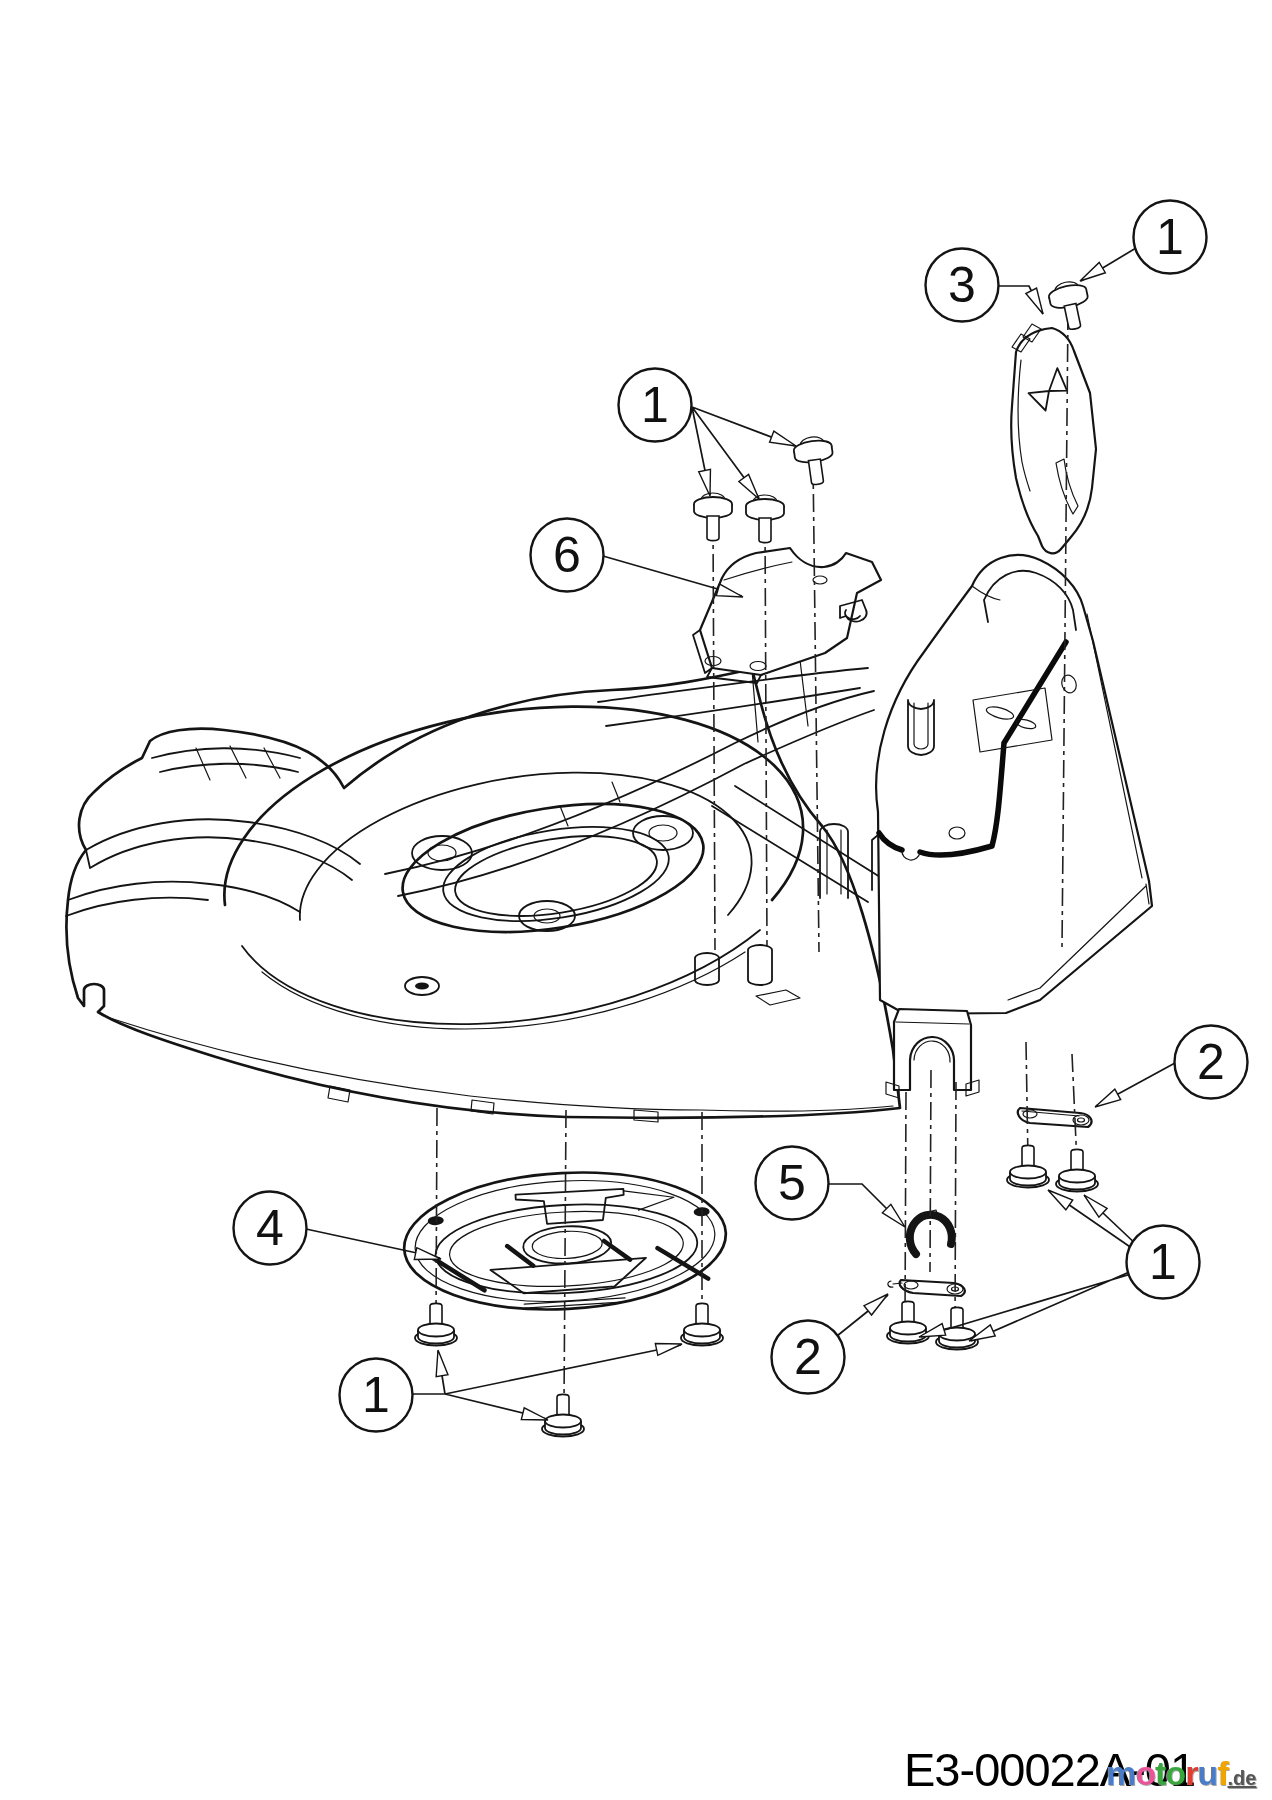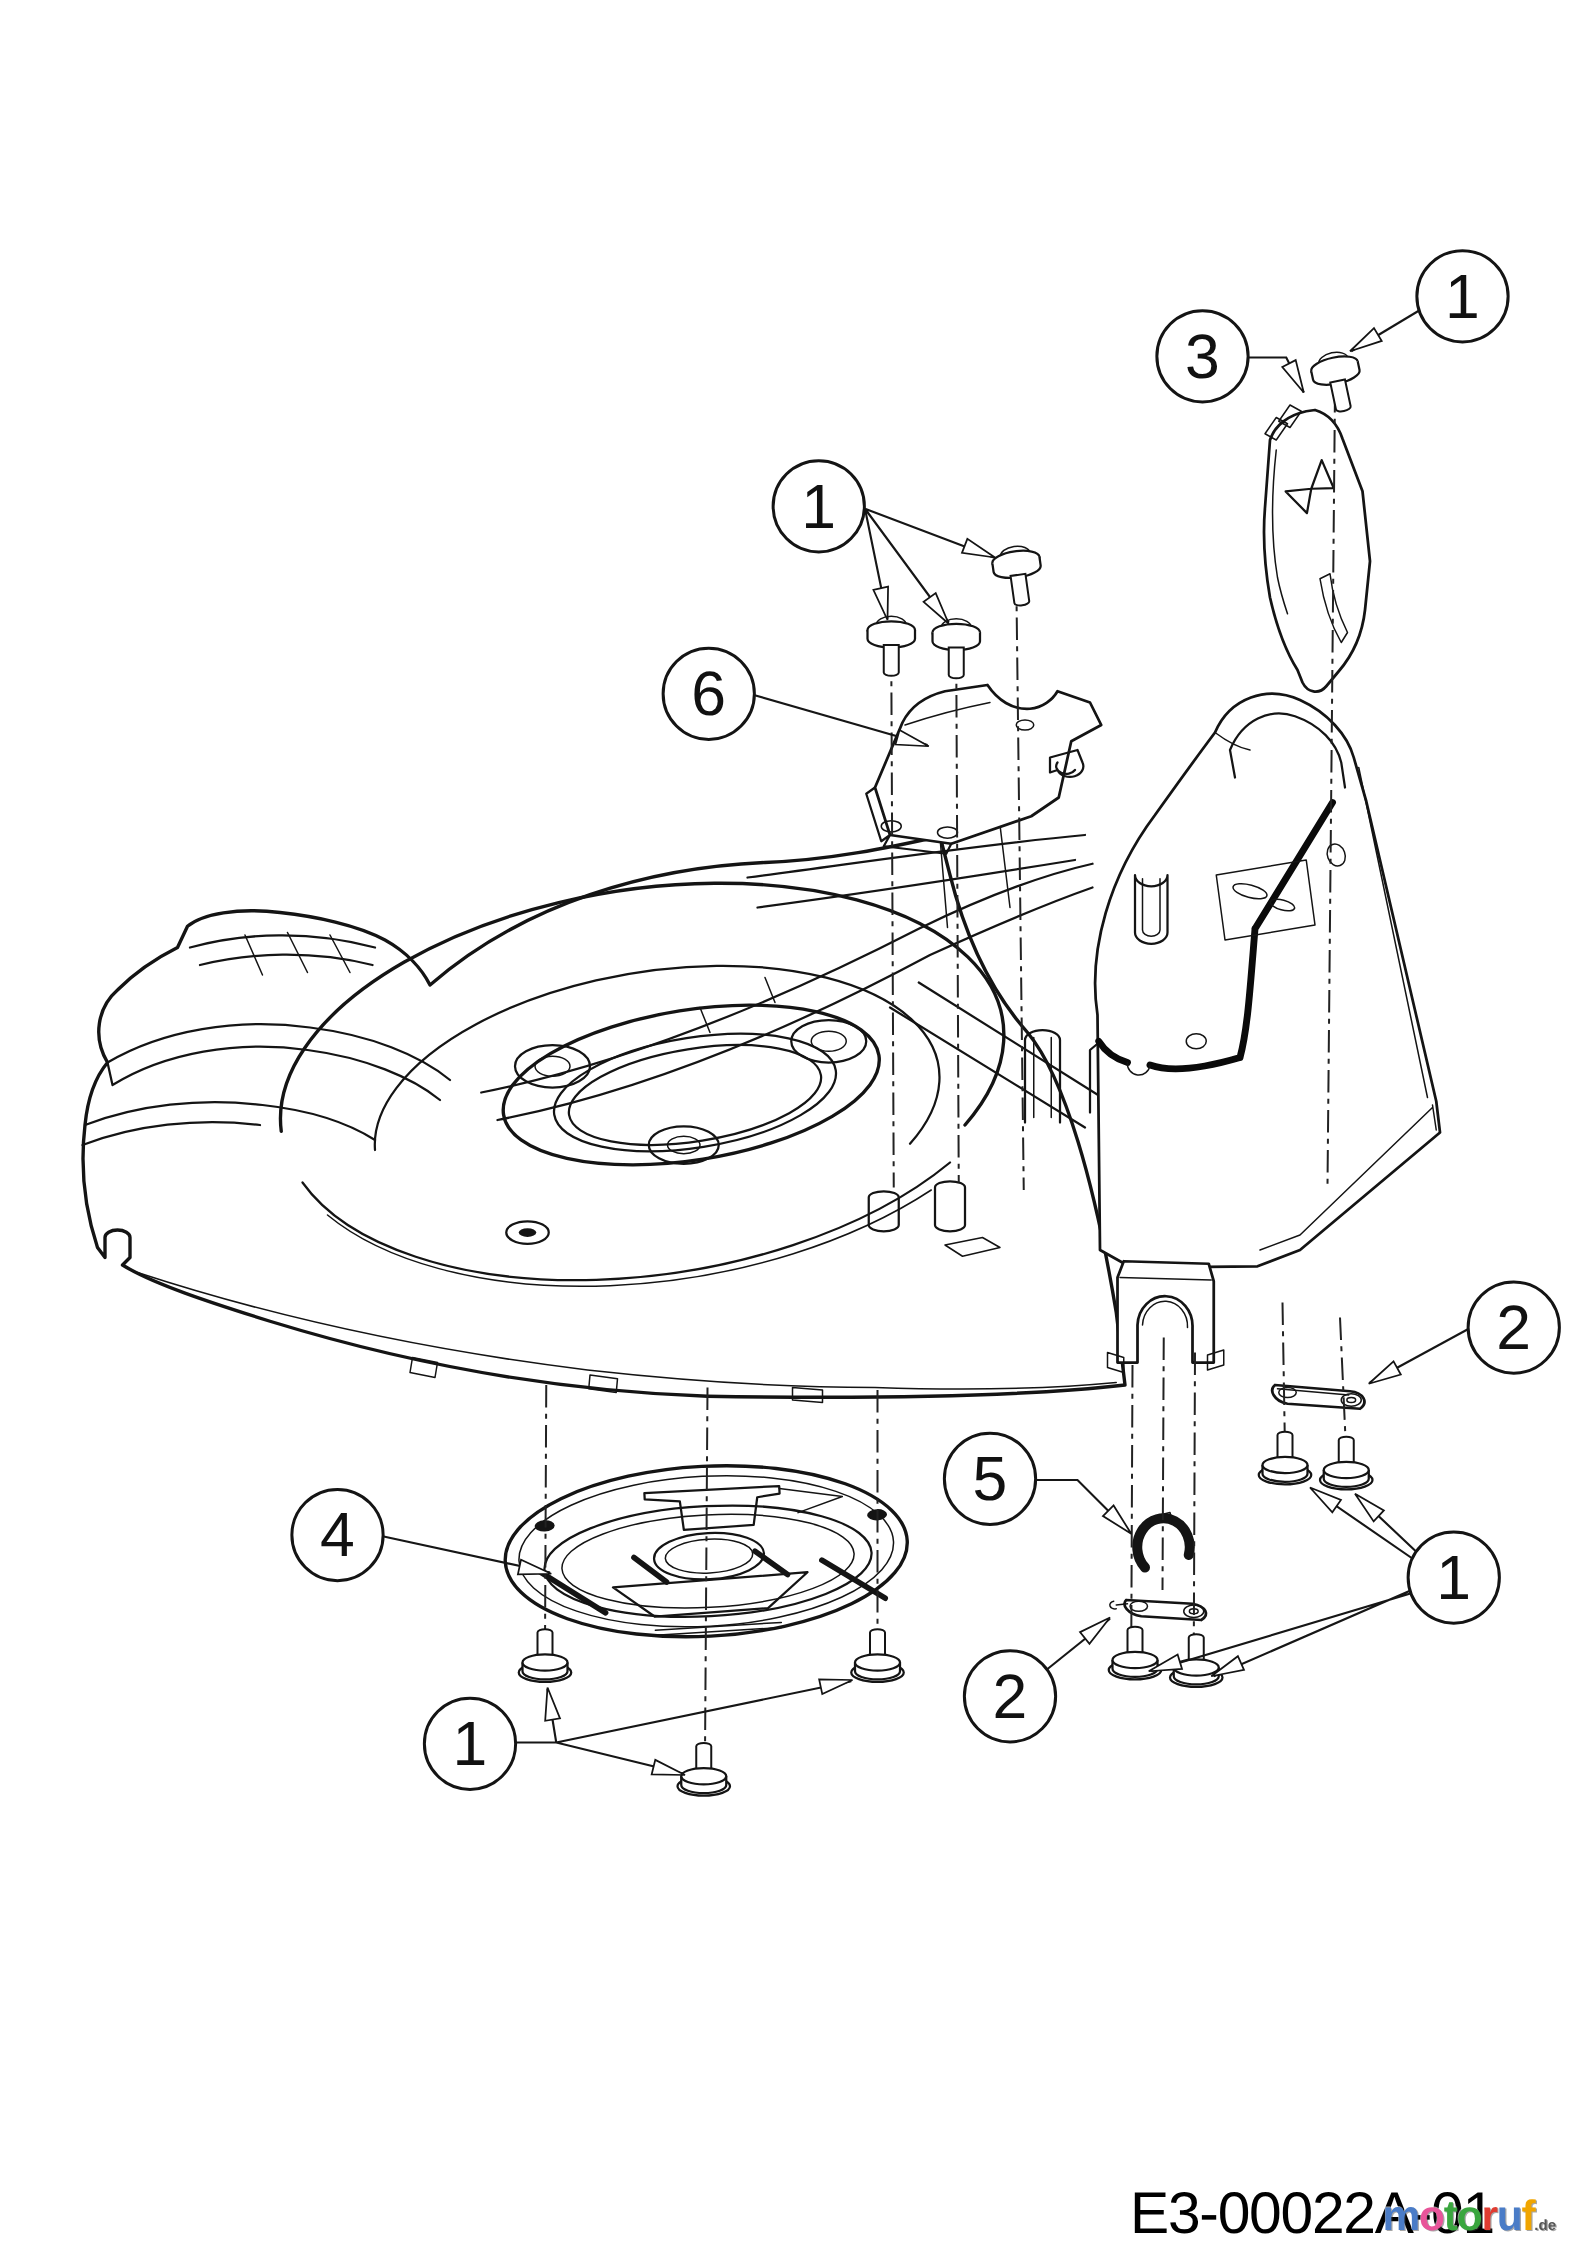--- a/index.html
+++ b/index.html
@@ -13,21 +13,21 @@
   .fill-white{fill:#ffffff;stroke:#141414;stroke-width:2.2;stroke-linejoin:round;}
   .dashdot{fill:none;stroke:#222;stroke-width:1.6;stroke-dasharray:18 5 4 5;}
   .leader{fill:none;stroke:#161616;stroke-width:1.7;}
   .arrow{fill:#ffffff;stroke:#141414;stroke-width:1.4;stroke-linejoin:miter;}
   .balloon{fill:#ffffff;stroke:#141414;stroke-width:2.4;}
   .balloon-num{fill:#111;font-size:50px;font-family:"Liberation Sans",sans-serif;}
   .part-number{fill:#000;font-size:47px;letter-spacing:-1px;font-family:"Liberation Sans",sans-serif;}
   #watermark{position:absolute;left:1106px;top:1754px;font-weight:bold;font-size:34px;
              letter-spacing:-1px;white-space:nowrap;
              text-shadow:1px 1px 0 rgba(60,60,60,.45), -0.5px -0.5px 0 rgba(255,255,255,.6);}
-  #watermark .suffix{font-size:12px;color:#555;font-weight:bold;letter-spacing:0;}
+  #watermark .suffix{font-size:20px;color:#555;font-weight:bold;letter-spacing:0;text-decoration:underline;}
 </style>
 </head>
 <body>
 
 <div id="stage">
 <svg width="1272" height="1800" viewBox="0 0 1272 1800">
 
   <defs>
     <g id="screw-down">
       <path class="ln-fine" d="M -12 -6 a 12 7 0 0 1 24 0" fill="#fff"></path>

